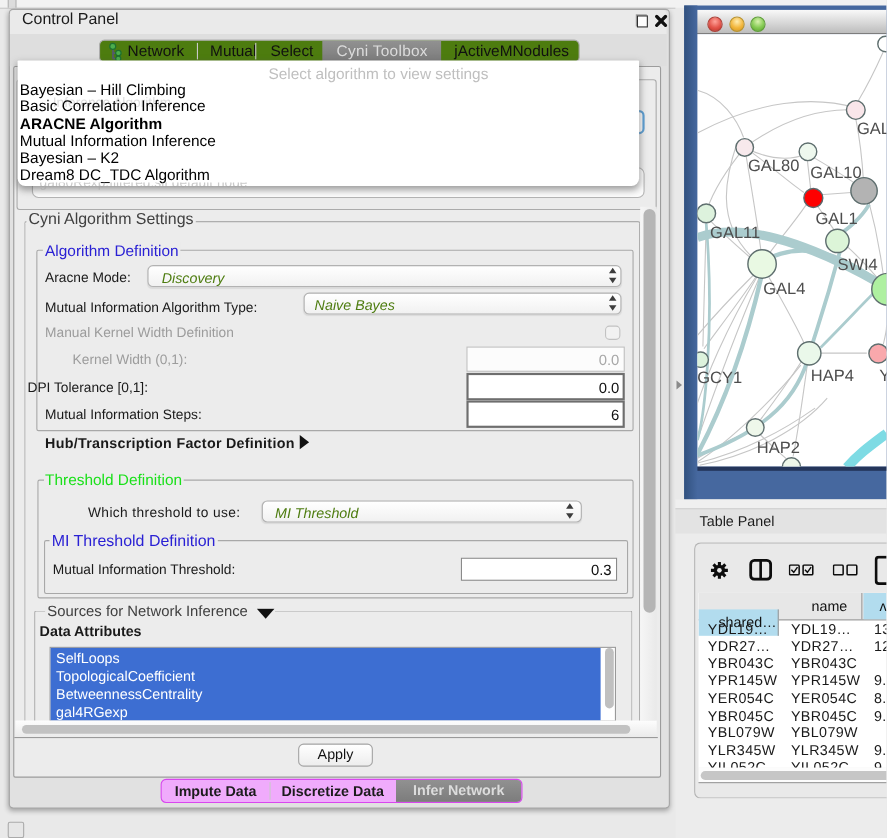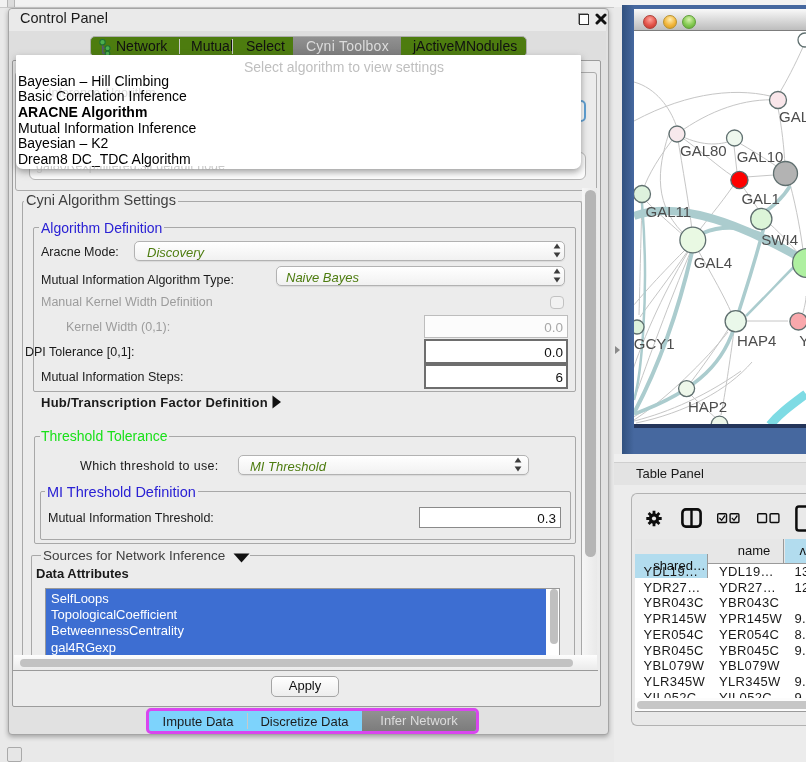--- a/index.html
+++ b/index.html
@@ -93,21 +93,21 @@
 <div class="lbl" style="left:41px;top:370px;">Mutual Information Steps:</div>
 <div class="abs" style="left:424px;top:364px;width:144px;height:25px;background:#fff;border:2px solid #6e6e6e;box-sizing:border-box;"></div>
 <div class="abs" style="left:424px;top:370px;width:139px;text-align:right;font-size:13.5px;color:#111;">6</div>
 
 <div class="abs b" style="left:41px;top:395px;font-size:13px;color:#1a1a1a;letter-spacing:0.25px;white-space:nowrap;">Hub/Transcription Factor Definition</div>
 <svg class="abs" style="left:271px;top:395px;" width="11" height="14" viewBox="0 0 11 14">
     <path d="M1.5 0.5 L10 7 L1.5 13.5 Z" fill="#111"></path>
   </svg>
 
 <div class="abs" style="left:34px;top:436px;width:540px;height:106px;border:1px solid #a8a8a8;border-radius:2px;"></div>
-<div class="glbl" style="left:40px;top:428px;background:#ececec;padding:0 1px;color:#19e019;">Threshold Tolerance</div>
+<div class="glbl" style="left:40px;top:428px;background:#ececec;padding:0 1px;color:#19e019;">Threshold Definition</div>
 
 <div class="lbl" style="left:80px;top:459px;letter-spacing:0.35px;">Which threshold to use:</div>
 <div class="combo" style="left:238px;top:455px;width:289px;height:18px;"></div>
 <div class="ctext" style="left:250px;top:459px;">MI Threshold</div>
 <svg class="abs" style="left:513px;top:457px;" width="10" height="15" viewBox="0 0 10 15">
     <path d="M5 0.5 L8.4 5.5 H1.6 Z" fill="#3c3c3c"></path>
     <path d="M5 14.5 L1.6 9.5 H8.4 Z" fill="#3c3c3c"></path>
   </svg>
 
 <div class="abs" style="left:40px;top:491px;width:529px;height:47px;border:1px solid #a8a8a8;border-radius:2px;"></div>
@@ -130,21 +130,21 @@
 
 <div class="abs" style="left:14px;top:655px;width:583px;height:14px;background:linear-gradient(#fdfdfd,#ececec);"></div>
 <div class="abs" style="left:20px;top:658.5px;width:553px;height:8px;background:#c2c2c2;border-radius:4px;"></div>
 <div class="abs" style="left:13px;top:669.5px;width:585px;height:1px;background:#9a9a9a;"></div>
 
 <div class="abs" style="left:582px;top:188px;width:15px;height:467px;background:linear-gradient(90deg,#f6f6f6,#e9e9e9);"></div>
 <div class="abs" style="left:584.5px;top:190px;width:11px;height:367px;background:#b5b5b5;border-radius:5.5px;"></div>
 
 <div class="abs" style="left:271px;top:675.5px;width:66px;height:19px;background:linear-gradient(#ffffff,#ededed);border:1px solid #a5a5a5;border-radius:5px;text-align:center;font-size:13px;color:#111;line-height:18px;">Apply</div>
 
-<div class="abs" style="left:146px;top:708px;width:327px;height:20px;background:#7dd3fc;border:3px solid #d946ef;border-radius:5px;overflow:hidden;font-size:13px;font-weight:normal;color:#1c1c1c;">
+<div class="abs" style="left:146px;top:708px;width:327px;height:20px;background:#f0abfc;border:1px solid #d946ef;border-radius:5px;overflow:hidden;font-size:13px;font-weight:bold;color:#1c1c1c;">
   <div class="abs" style="left:0;top:3px;width:98px;text-align:center;">Impute Data</div>
   <div class="abs" style="left:98px;top:2px;width:1px;height:16px;background:#c9c9c9;"></div>
   <div class="abs" style="left:98px;top:3px;width:115px;text-align:center;">Discretize Data</div>
   <div class="abs" style="left:213px;top:0;width:114px;height:20px;background:linear-gradient(#919191,#7c7c7c);color:#dcdcdc;text-align:center;line-height:20px;">Infer Network</div>
 </div>
 
 <div class="abs" style="left:16px;top:55px;width:565px;height:114px;background:#fff;border-radius:1px 1px 7px 7px;
      box-shadow:0 3px 7px rgba(80,80,80,0.55);"></div>
 <div class="abs" style="left:16px;top:59px;width:656px;text-align:center;font-size:14px;color:#bfbfbf;">Select algorithm to view settings</div>
 <div class="abs" style="left:18px;top:73.5px;font-size:14px;color:#000;line-height:15.74px;white-space:nowrap;">

